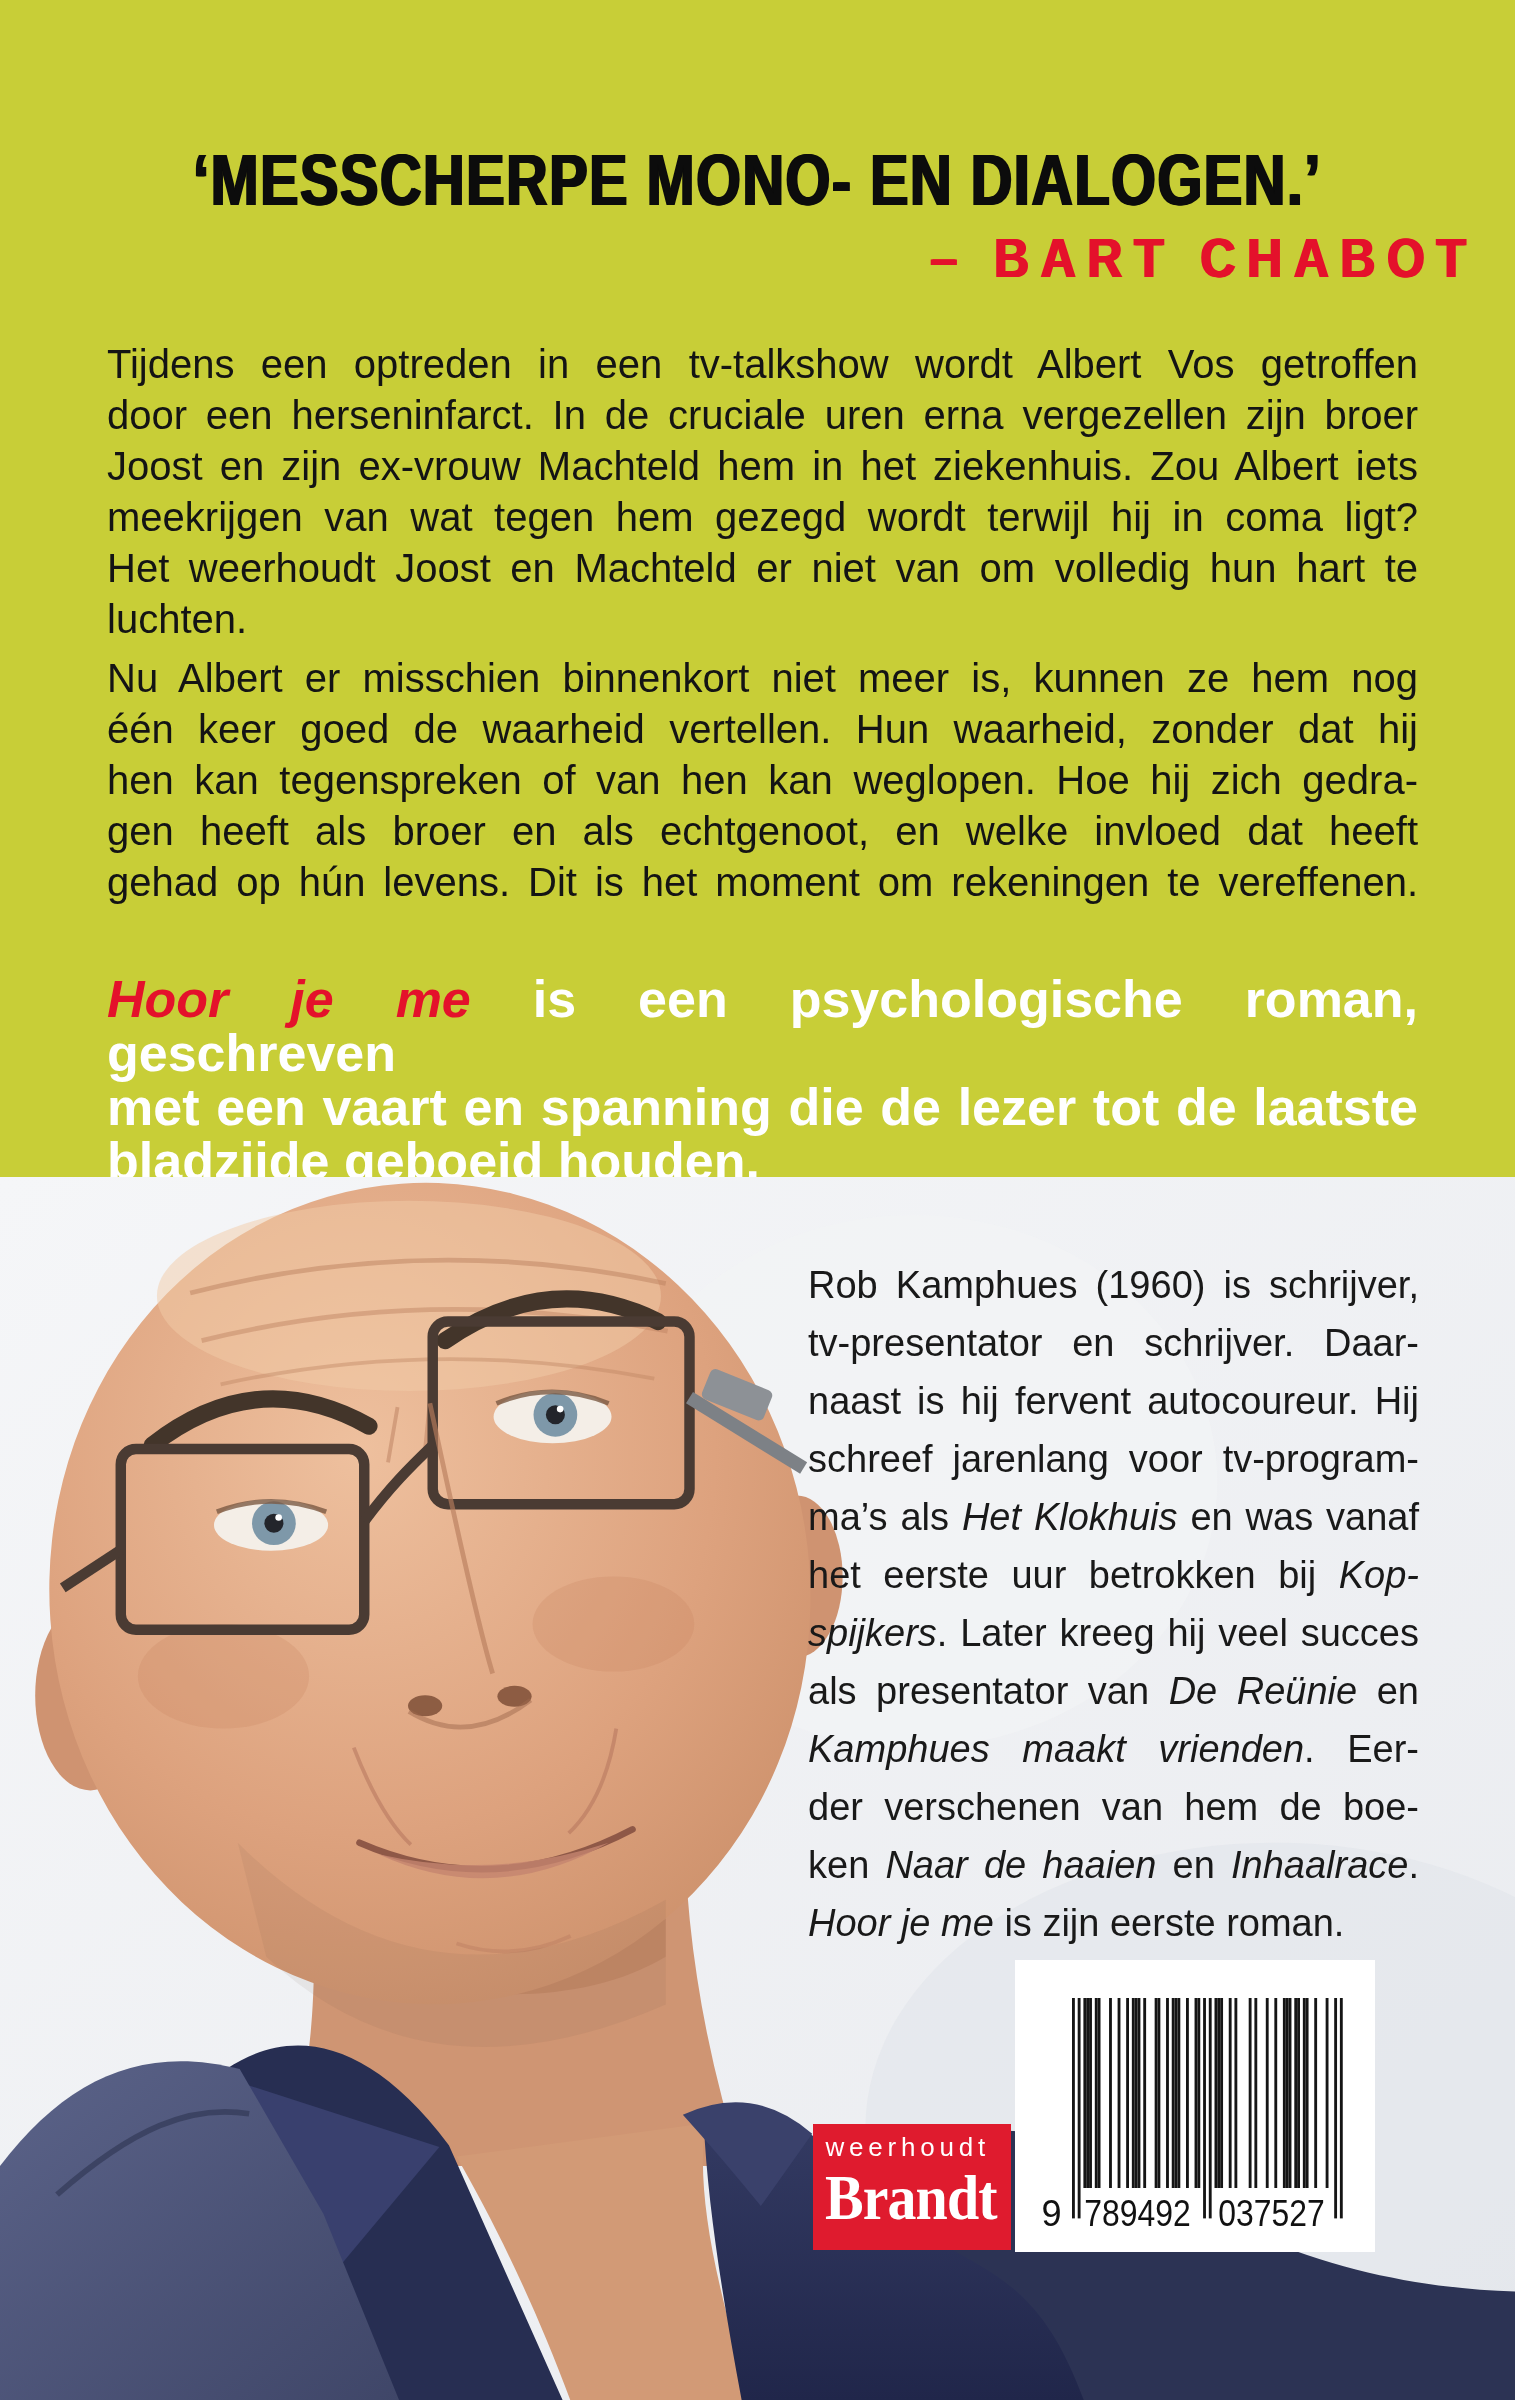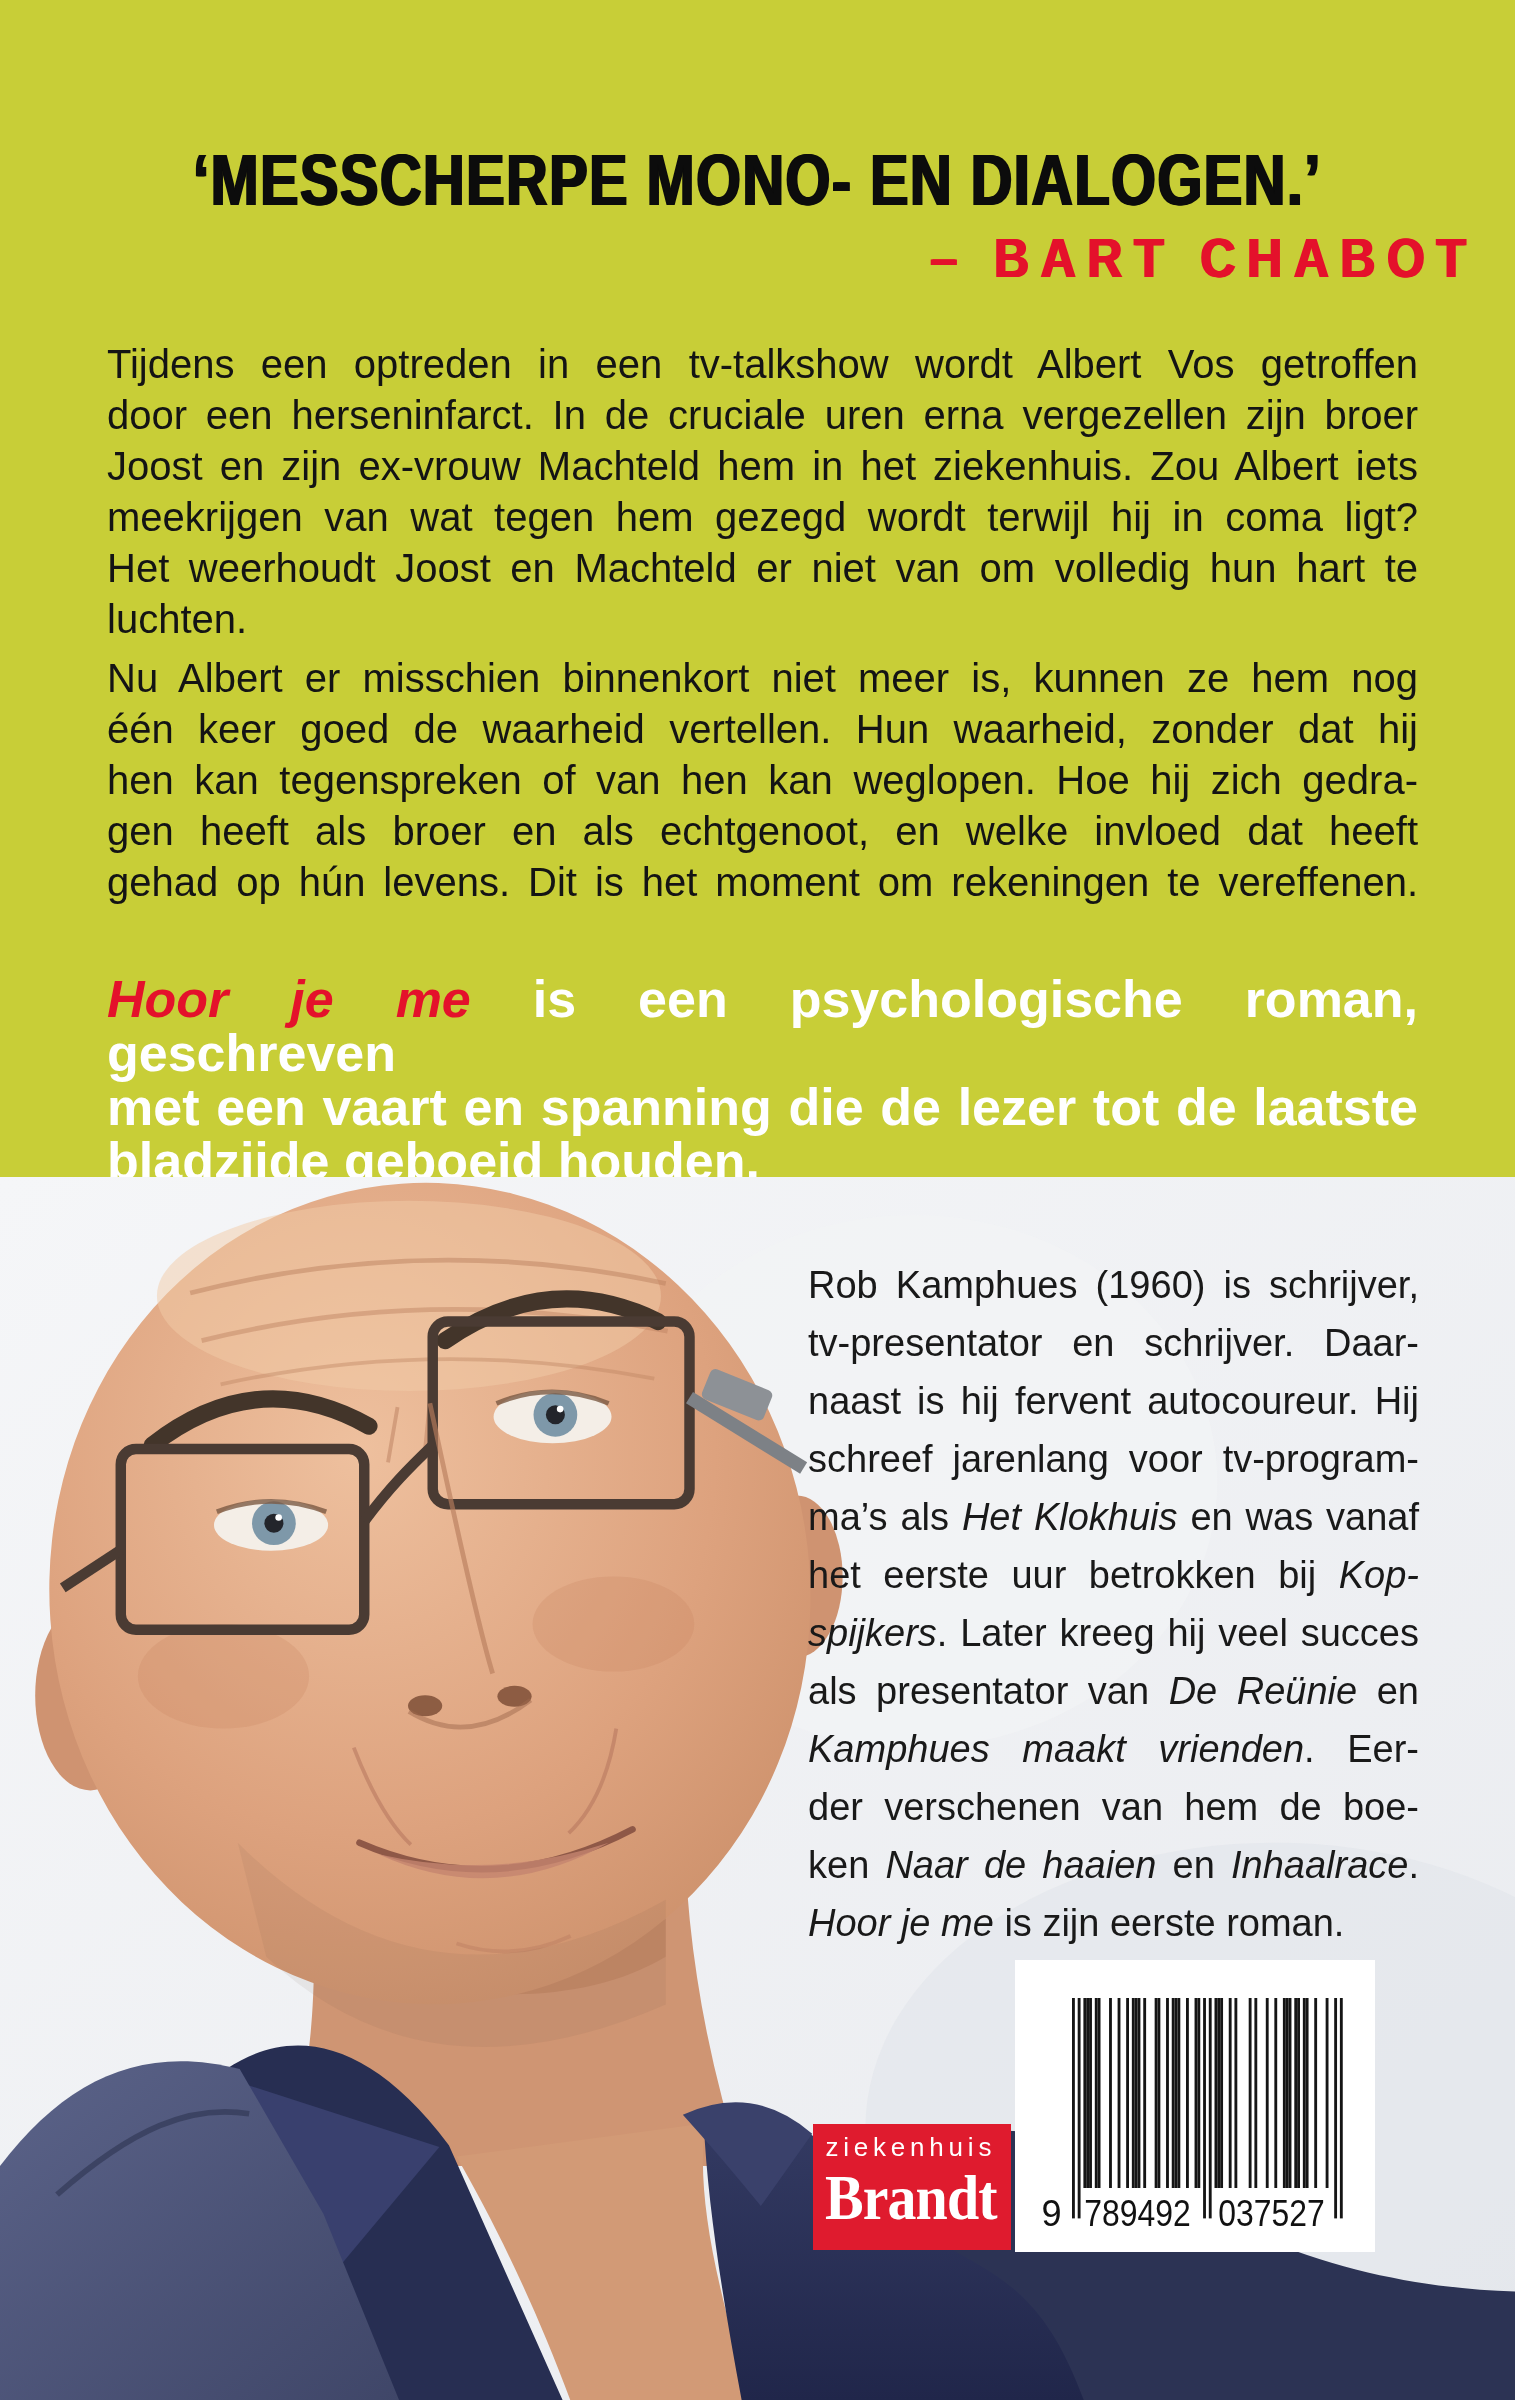--- a/index.html
+++ b/index.html
@@ -190,21 +190,21 @@
         <div class="line"><span>het eerste uur betrokken bij </span><span class="it">Kop-</span></div>
         <div class="line"><span class="it">spijkers</span><span>. Later kreeg hij veel succes</span></div>
         <div class="line"><span>als presentator van </span><span class="it">De Reünie</span><span> en</span></div>
         <div class="line"><span class="it">Kamphues maakt vrienden</span><span>. Eer-</span></div>
         <div class="line"><span>der verschenen van hem de boe-</span></div>
         <div class="line"><span>ken </span><span class="it">Naar de haaien</span><span> en </span><span class="it">Inhaalrace</span><span>.</span></div>
         <div class="line flush"><span class="it">Hoor je me</span><span> is zijn eerste roman.</span></div>
       </div>
 
     <div class="logo">
-      <div class="imprint">ziekenhuis</div>
+      <div class="imprint">weerhoudt</div>
       <div class="brandname">Brandt</div>
     </div>
 
     <div class="barcode-box">
       <svg id="ean" width="323" height="247" viewBox="0 0 340 260">
           <rect x="40" y="0" width="3" height="232" fill="#151515"></rect>
           <rect x="46" y="0" width="3" height="232" fill="#151515"></rect>
           <rect x="52" y="0" width="3" height="200" fill="#151515"></rect>
           <rect x="55" y="0" width="3" height="200" fill="#151515"></rect>
           <rect x="58" y="0" width="3" height="200" fill="#151515"></rect>

